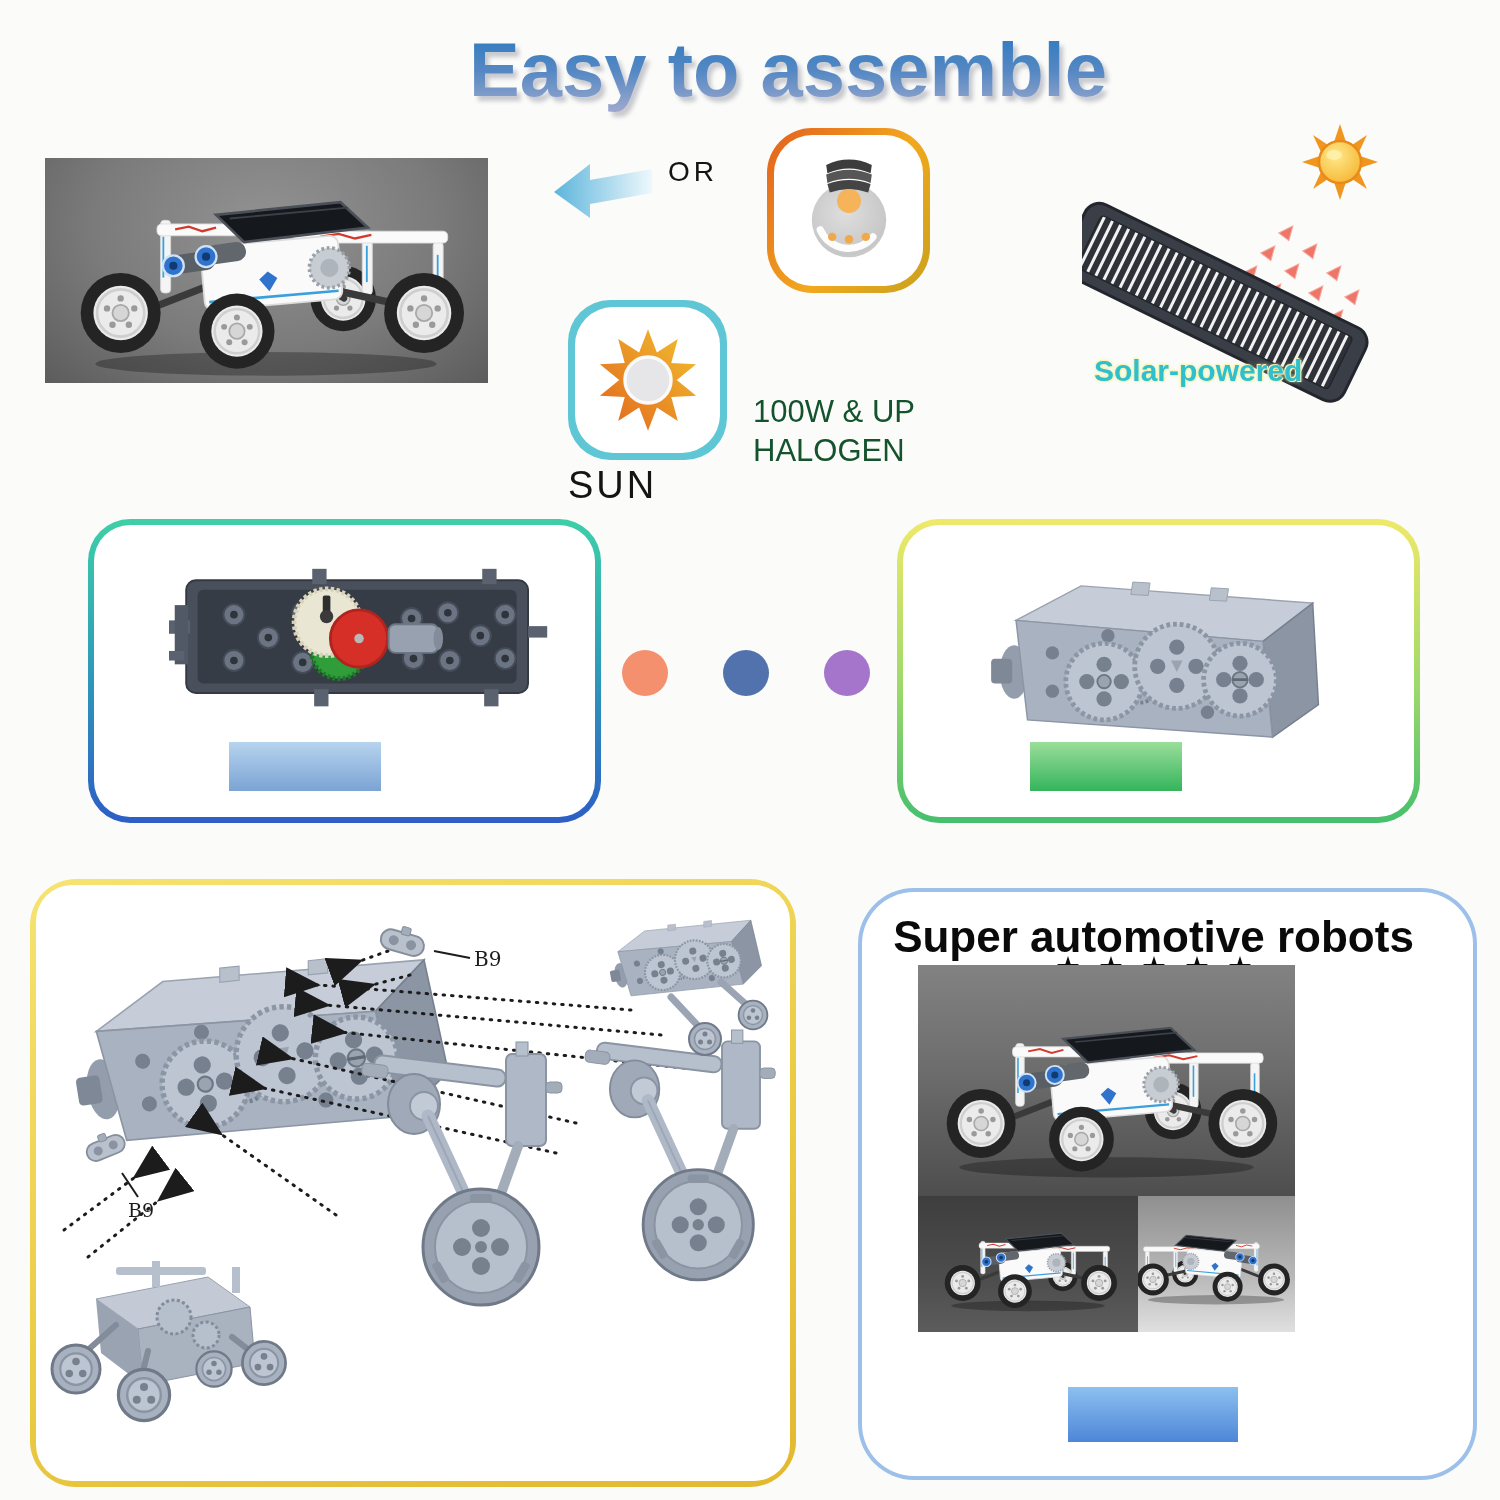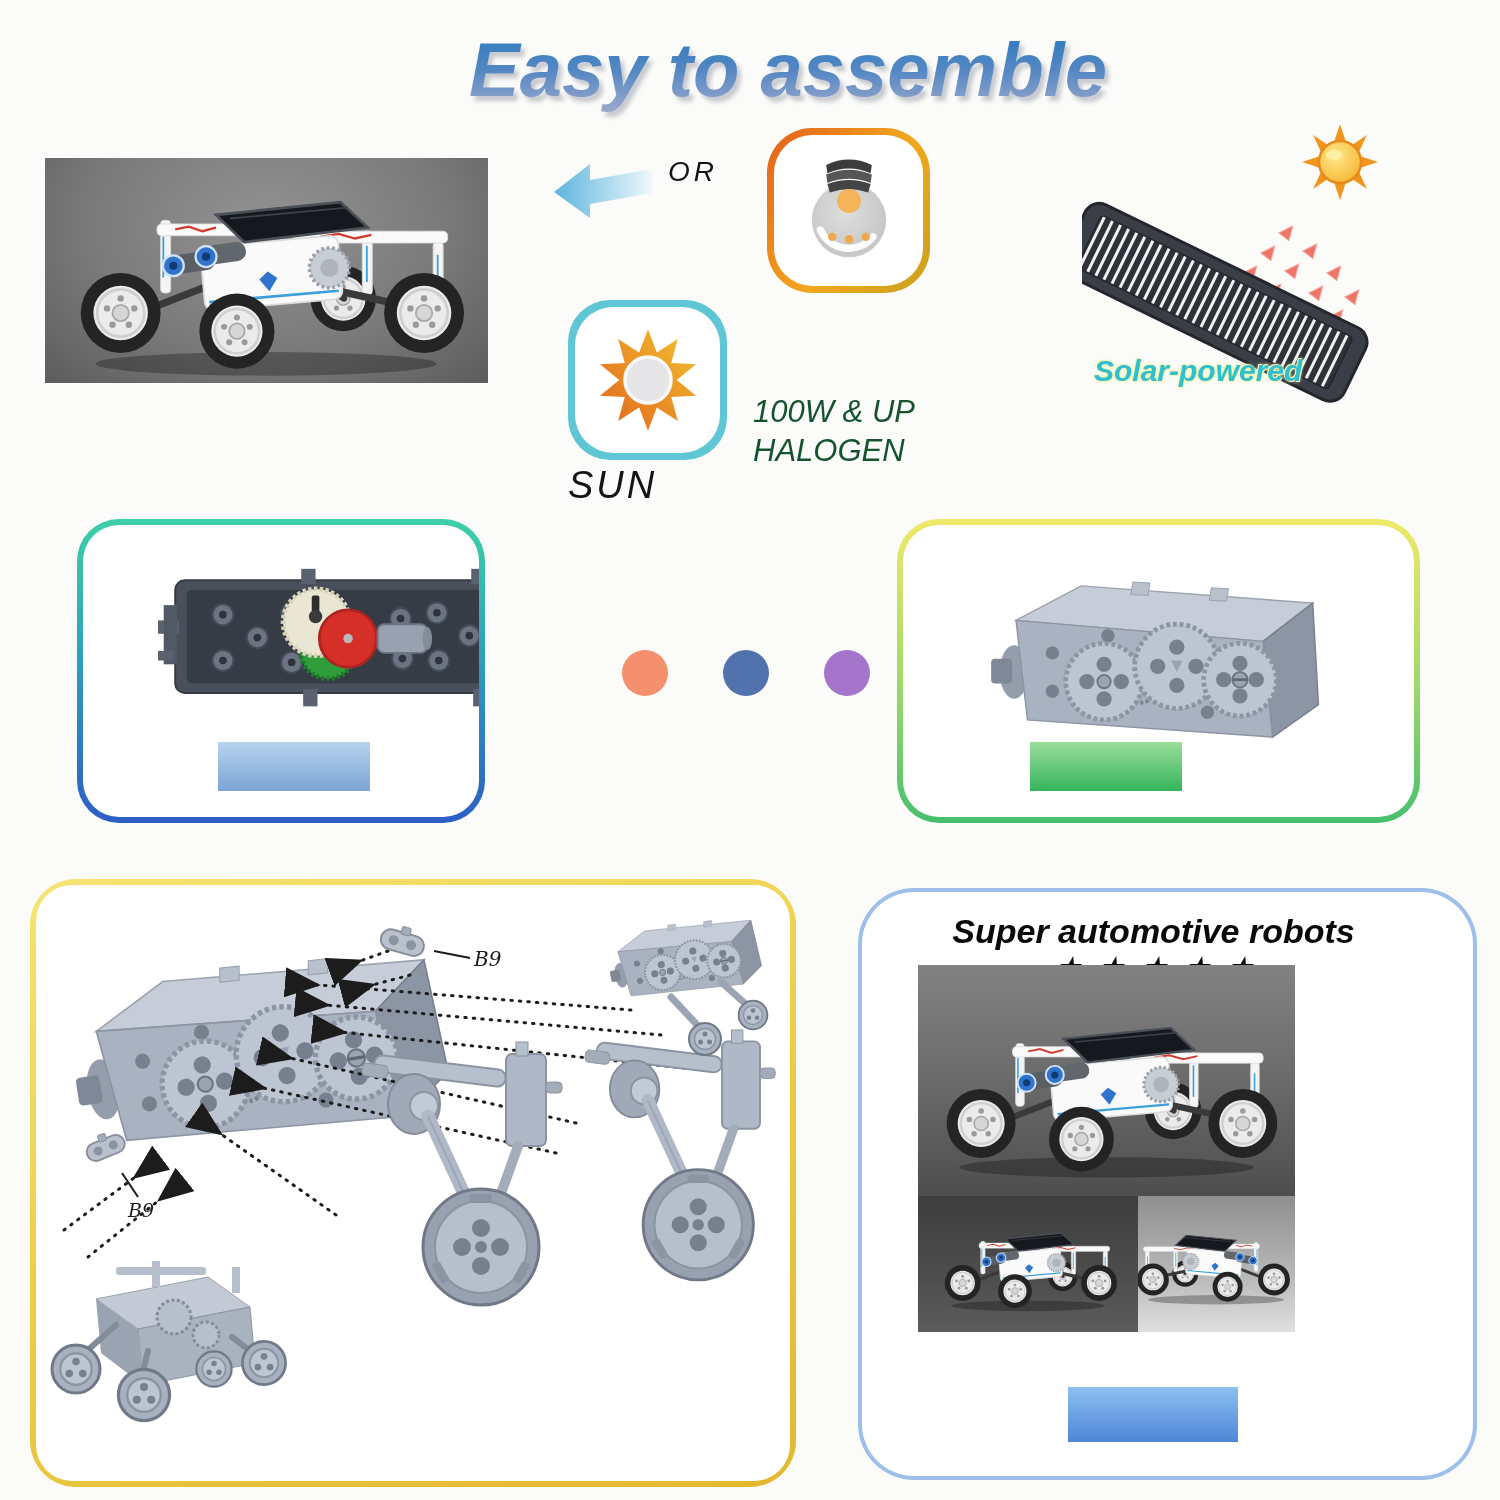--- a/index.html
+++ b/index.html
@@ -1,19 +1,19 @@
 <!DOCTYPE html>
 <html><head>
 <meta charset="utf-8">
 <style>
   html,body{margin:0;padding:0;background:#ffffff;}
   .canvas{
     position:relative;width:1500px;height:1500px;margin:0 auto;
     background:#fbfbf9;overflow:hidden;
-    font-family:"Liberation Sans",sans-serif;color:#111;font-style:italic;
+    font-family:"Liberation Sans",sans-serif;color:#111;
   }
   
   .page-title{
     position:absolute;left:38px;right:-38px;top:26px;text-align:center;
     font-size:76px;font-weight:bold;letter-spacing:0px;
     background:linear-gradient(180deg,#2e7abf 8%,#5588c3 52%,#9aa7cd 96%);
     -webkit-background-clip:text;background-clip:text;color:transparent;
     filter:drop-shadow(4px 5px 2px rgba(135,140,155,.45));
   }
   
@@ -36,21 +36,21 @@
   .halogen-text{position:absolute;left:753px;top:392px;font-size:31px;line-height:39px;color:#14532d;}
   .sun-label{position:absolute;left:568px;top:464px;width:159px;text-align:left;
     font-size:38px;letter-spacing:3px;color:#141414;}
   
   .solar-wrap{position:absolute;left:1082px;top:110px;width:356px;height:312px;}
   .solar-label{position:absolute;left:1094px;top:354px;font-size:30px;font-weight:bold;color:#2fbfcd;
     text-shadow:0 0 2px #f0f2b0,0 0 4px #eef2ae,1px 1px 0 #f6f6c8,-1px -1px 0 #f6f6c8;}
   
   .step-card{position:absolute;box-sizing:border-box;padding:6px;}
   .step-card .inner{position:relative;width:100%;height:100%;background:#fff;border-radius:36px;overflow:hidden;}
-  .card-step1{left:77px;top:519px;width:408px;height:304px;border-radius:42px;
+  .card-step1{left:88px;top:519px;width:513px;height:304px;border-radius:42px;
     background:linear-gradient(180deg,#3ecfa7 0%,#2fa0b8 45%,#2d5ec6 100%);}
   .card-step2{left:897px;top:519px;width:523px;height:304px;border-radius:42px;
     background:linear-gradient(180deg,#efe969 0%,#9ed96a 55%,#46bf6d 100%);}
   .card-step3{left:30px;top:879px;width:766px;height:608px;border-radius:46px;
     background:linear-gradient(160deg,#f6e372 0%,#eccd48 50%,#e2b82e 100%);}
   .card-step4{left:858px;top:888px;width:619px;height:592px;border-radius:56px;padding:4px;
     background:#9cc0ea;}
   .card-step4 .inner{border-radius:52px;}
   .step-label{position:absolute;font-family:"DejaVu Sans Mono",monospace;font-weight:bold;
     -webkit-background-clip:text;background-clip:text;color:transparent;white-space:pre;}
@@ -62,21 +62,21 @@
   .dot{position:absolute;width:46px;height:46px;border-radius:50%;}
   .dot1{left:622px;top:650px;background:#f4906e;}
   .dot2{left:723px;top:650px;background:#5272ae;}
   .dot3{left:824px;top:650px;background:#a574cb;}
   
   .tray-svg{position:absolute;left:75px;top:38px;}
   .gbox-svg{position:absolute;left:86px;top:36px;}
   .exploded-svg{position:absolute;left:0;top:0;}
   
   .s4-heading{position:absolute;left:0;right:28px;top:20px;text-align:center;
-    font-size:34px;font-weight:bold;color:#0a0a0a;}
+    font-size:44px;font-weight:bold;color:#0a0a0a;}
   .s4-stars{position:absolute;left:0;right:10px;top:58px;text-align:center;
     font-size:29px;letter-spacing:17px;color:#0a0a0a;}
   .s4-photo-main{position:absolute;left:56px;top:73px;width:377px;height:231px;
     background:linear-gradient(180deg,#828282 0%,#6d6d6d 45%,#4e4e4e 100%);overflow:hidden;}
   .s4-photo-main svg{position:absolute;left:16px;top:30px;}
   .s4-photo-left{position:absolute;left:56px;top:304px;width:220px;height:136px;
     background:linear-gradient(180deg,#3e3e3e 0%,#4d4d4d 60%,#5c5c5c 100%);overflow:hidden;}
   .s4-photo-left svg{position:absolute;left:20px;top:20px;}
   .s4-photo-right{position:absolute;left:276px;top:304px;width:157px;height:136px;
     background:linear-gradient(180deg,#8f8f8f 0%,#b9b9b9 60%,#e0e0e0 100%);overflow:hidden;}

